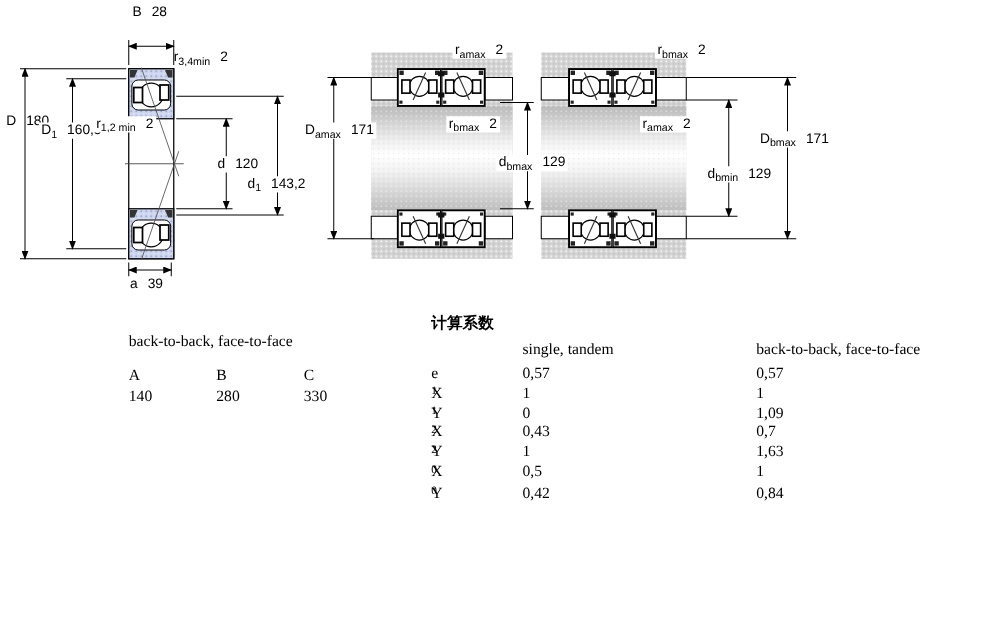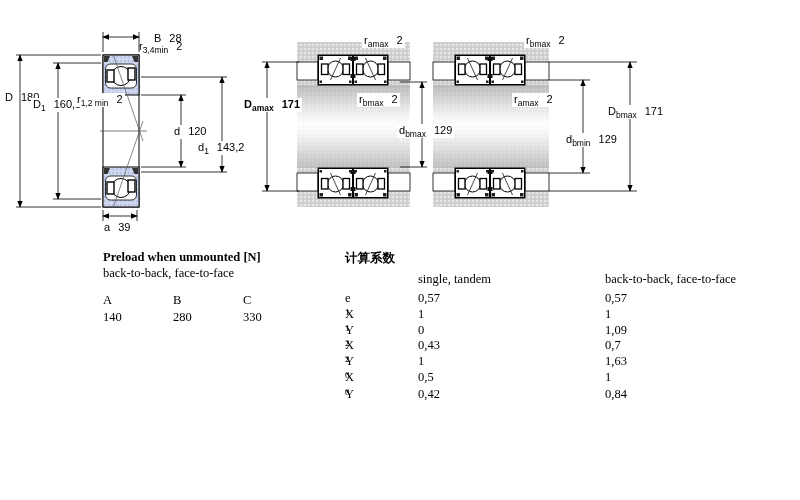--- a/index.html
+++ b/index.html
@@ -158,41 +158,40 @@
     <line x1="549" y1="62" x2="637" y2="62" stroke="#000" stroke-width="0.8"></line>
     <line x1="549" y1="191" x2="637" y2="191" stroke="#000" stroke-width="0.8"></line>
     <line x1="630" y1="62" x2="630" y2="191" stroke="#000" stroke-width="0.8" marker-start="url(#arr)" marker-end="url(#arr)"></line>
 
     <line x1="549" y1="80" x2="590" y2="80" stroke="#000" stroke-width="0.8"></line>
     <line x1="549" y1="173" x2="590" y2="173" stroke="#000" stroke-width="0.8"></line>
     <line x1="583" y1="80" x2="583" y2="173" stroke="#000" stroke-width="0.8" marker-start="url(#arr)" marker-end="url(#arr)"></line>
   </g>
 </svg>
 
-<div class="dimlabel" style="left:106px;top:32px;margin-left:48px;"><span class="sym">B</span><span class="sub"></span><span class="val">28</span></div>
+<div class="dimlabel" style="left:106px;top:4px;"><span class="sym">B</span><span class="sub"></span><span class="val">28</span></div>
 <div class="dimlabel" style="left:139px;top:40px;"><span class="sym">r</span><span class="sub">3,4min</span><span class="val">2</span></div>
 <div class="dimlabel" style="left:5px;top:91px;"><span class="sym">D</span><span class="sub"></span><span class="val">180</span></div>
 <div class="dimlabel bg" style="left:31px;top:98px;"><span class="sym">D</span><span class="sub">1</span><span class="val">160,5</span></div>
 <div class="dimlabel bg" style="left:75px;top:93px;"><span class="sym">r</span><span class="sub">1,2 min</span><span class="val">2</span></div>
 <div class="dimlabel bg" style="left:172px;top:125px;"><span class="sym">d</span><span class="sub"></span><span class="val">120</span></div>
 <div class="dimlabel bg" style="left:196px;top:141px;"><span class="sym">d</span><span class="sub">1</span><span class="val">143,2</span></div>
 <div class="dimlabel" style="left:104px;top:221px;"><span class="sym">a</span><span class="sub"></span><span class="val">39</span></div>
 
 <div class="dimlabel bg" style="left:362px;top:34px;"><span class="sym">r</span><span class="sub">amax</span><span class="val">2</span></div>
-<div class="dimlabel bg" style="left:242px;top:98px;font-weight:bold;"><span class="sym">D</span><span class="sub">amax</span><span class="val">171</span></div>
+<div class="dimlabel bg" style="left:242px;top:98px;"><span class="sym">D</span><span class="sub">amax</span><span class="val">171</span></div>
 <div class="dimlabel bg" style="left:357px;top:93px;"><span class="sym">r</span><span class="sub">bmax</span><span class="val">2</span></div>
 <div class="dimlabel bg" style="left:397px;top:124px;"><span class="sym">d</span><span class="sub">bmax</span><span class="val">129</span></div>
 
 <div class="dimlabel bg" style="left:524px;top:34px;"><span class="sym">r</span><span class="sub">bmax</span><span class="val">2</span></div>
 <div class="dimlabel bg" style="left:512px;top:93px;"><span class="sym">r</span><span class="sub">amax</span><span class="val">2</span></div>
 <div class="dimlabel bg" style="left:564px;top:133px;"><span class="sym">d</span><span class="sub">bmin</span><span class="val">129</span></div>
 <div class="dimlabel bg" style="left:606px;top:105px;"><span class="sym">D</span><span class="sub">bmax</span><span class="val">171</span></div>
 
 <div class="tbl" style="left:103px;top:250px;width:280px;height:80px;">
-  <span class="title">Preload when unmounted [N]</span>
   <span class="sub-title">back-to-back, face-to-face</span>
   <span class="abs p0" style="top:43px;">A</span>
   <span class="abs p1" style="top:43px;">B</span>
   <span class="abs p2" style="top:43px;">C</span>
   <span class="abs p0" style="top:60px;">140</span>
   <span class="abs p1" style="top:60px;">280</span>
   <span class="abs p2" style="top:60px;">330</span>
 </div>
 
 <div class="tbl" style="left:345px;top:250px;width:440px;height:170px;">

